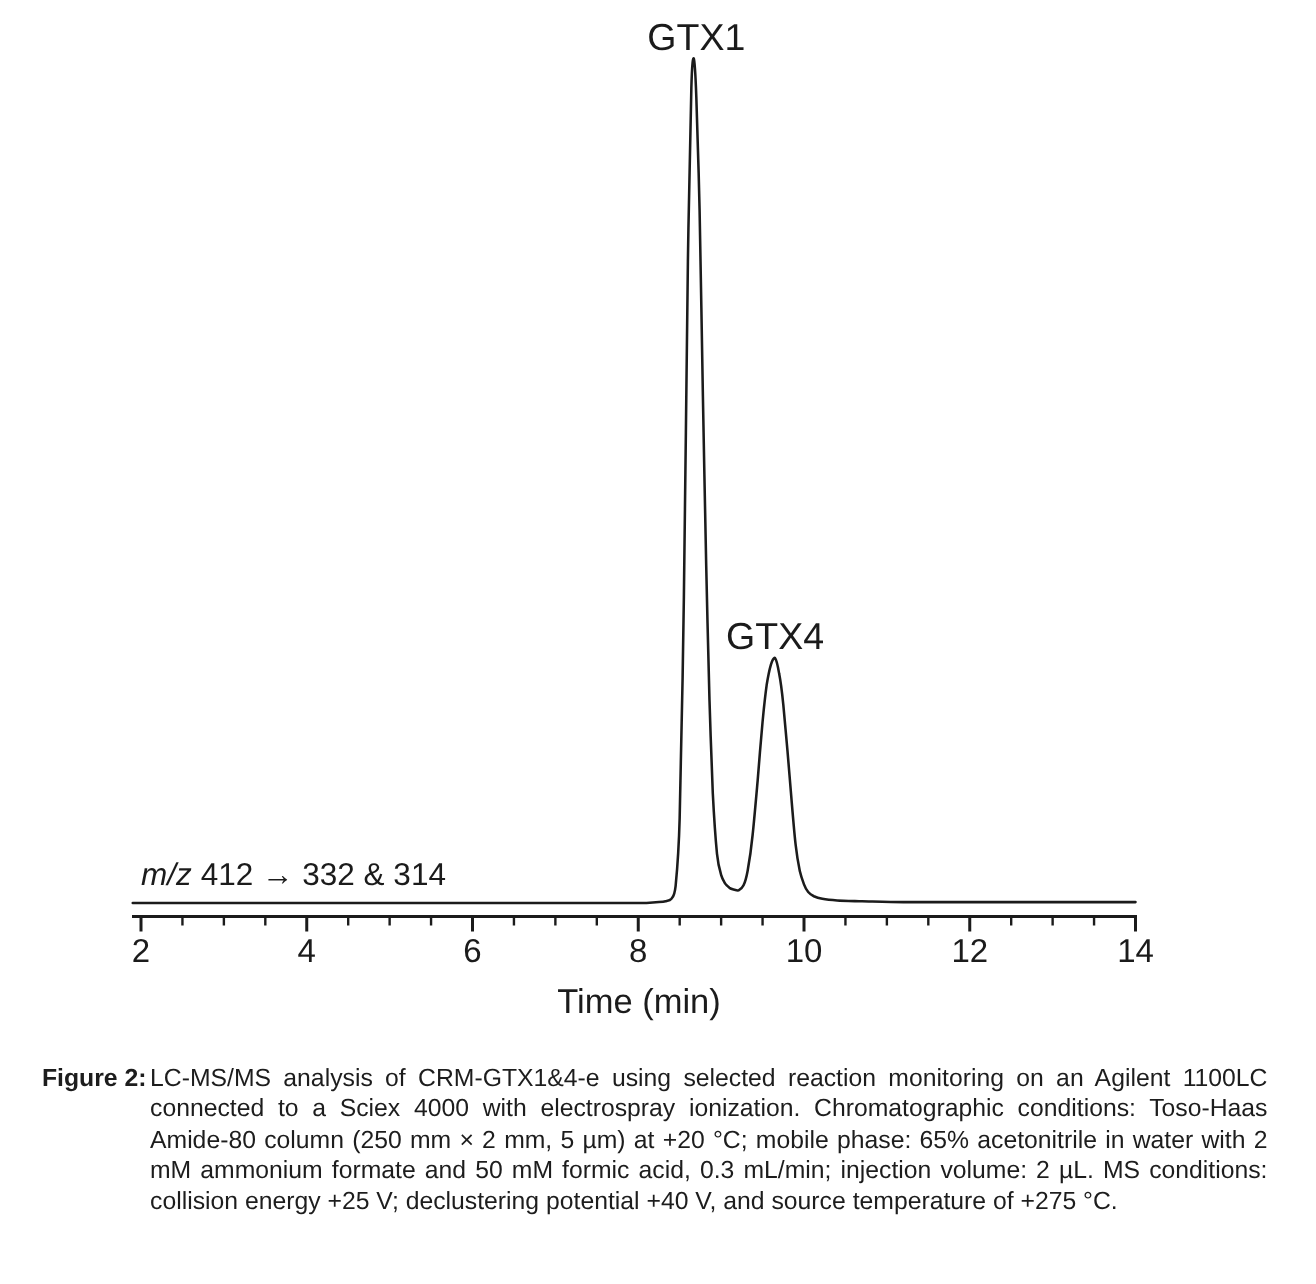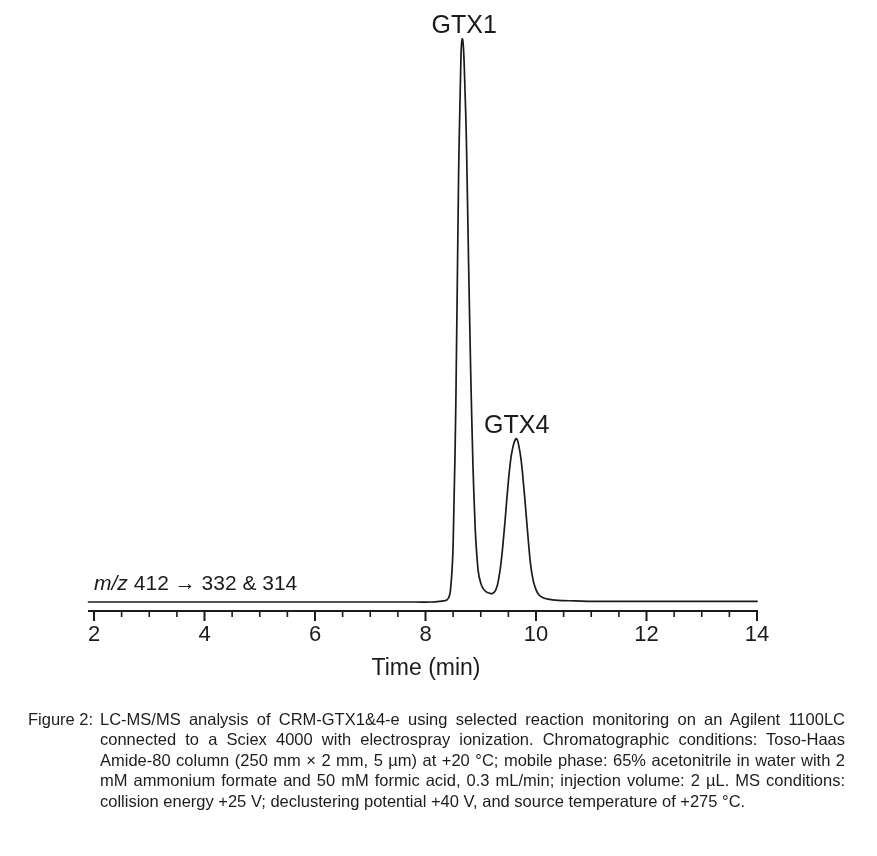--- a/index.html
+++ b/index.html
@@ -41,21 +41,21 @@
     width: 745px;
     text-align: justify;
     font-size: 16.5px;
     line-height: 20.4px;
     color: #1d1d1d;
   }
   .cap-label {
     position: absolute;
     left: -72px;
     top: 0;
-    font-weight: 400;
+    font-weight: 700;
     white-space: nowrap;
   }
 </style>
 </head>
 <body>
 
 <svg id="chrom-svg" width="877" height="700" viewBox="0 0 877 700" xmlns="http://www.w3.org/2000/svg">
 
   <text id="peak-label-0" class="svg-text peak-label" text-anchor="middle" x="464.2" y="33.0">GTX1</text>
 

